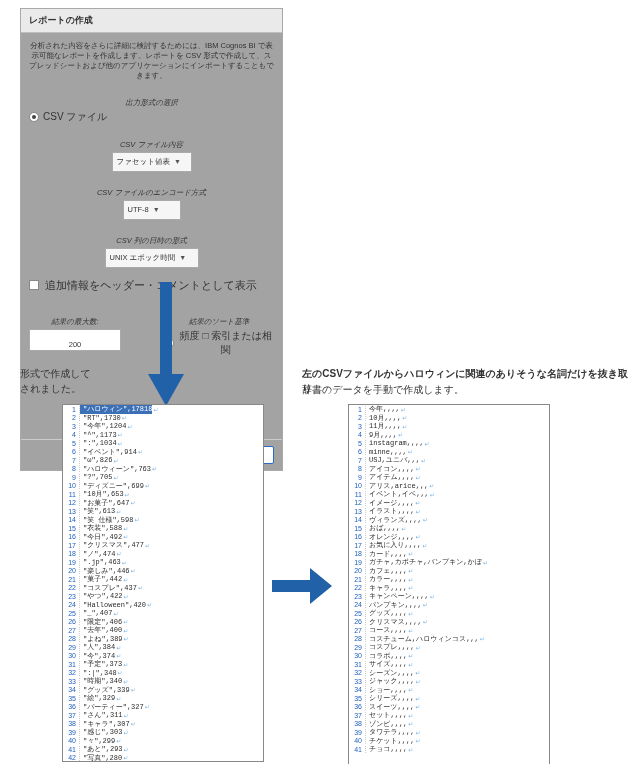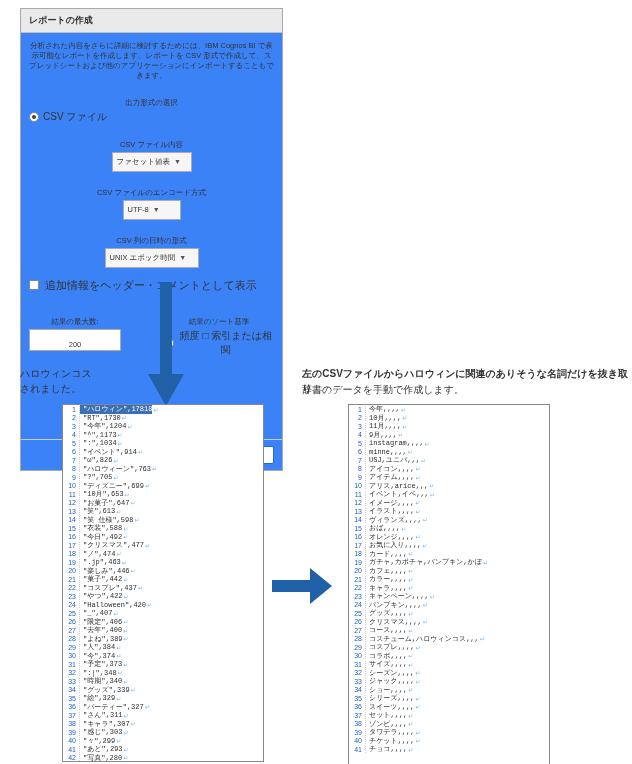--- a/index.html
+++ b/index.html
@@ -14,21 +14,21 @@
     color: #333;
     position: relative;
     overflow: hidden;
   }
   .dialog {
     position: absolute;
     left: 20px;
     top: 8px;
     width: 263px;
     border: 1px solid #a9a9a9;
-    background: #3b82f6;
+    background: #a3a3a3;
   }
   .dialog-title {
     background: #eaeaea;
     font-size: 9px;
     font-weight: bold;
     padding: 5px 8px;
     border-bottom: 1px solid #bfbfbf;
   }
   .dialog-body {
     padding: 8px;
@@ -36,20 +36,21 @@
   }
   .desc {
     font-size: 7.5px;
     line-height: 1.35;
     margin-bottom: 8px;
   }
   .section-label {
     font-size: 7.5px;
     margin-top: 16px;
     margin-bottom: 2px;
+    font-style: italic;
   }
   .radio-row {
     display: flex;
     align-items: center;
     gap: 4px;
     font-size: 10px;
     margin-bottom: 4px;
   }
   .radio {
     width: 10px; height: 10px;
@@ -222,21 +223,21 @@
 
 <svg class="arrow" style="left:148px;top:282px" width="36" height="124" viewBox="0 0 36 124">
   <path d="M12 0 H24 V92 H36 L18 124 L0 92 H12 Z"></path>
 </svg>
 
 <svg class="arrow" style="left:272px;top:568px" width="60" height="36" viewBox="0 0 60 36">
   <path d="M0 12 H38 V0 L60 18 L38 36 V24 H0 Z"></path>
 </svg>
 
 <div class="caption" style="left:20px;top:366px">
-  <span>ハロウィンコス</span><br>
+  <span>形式で作成して</span><br>
   <span>されました。</span>
 </div>
 <div class="caption bold" style="left:302px;top:366px;width:330px">左のCSVファイルからハロウィンに関連のありそうな名詞だけを抜き取り</div>
 <div class="caption" style="left:302px;top:382px">辞書のデータを手動で作成します。</div>
 
 <div class="listbox" id="left-list" style="left:62px;top:404px;height:358px">
     <div class="row">
       <span class="ln">1</span>
       <span class="txt" style="background: rgb(59, 111, 182); color: rgb(255, 255, 255);">"ハロウィン",17818</span>
       <span class="crlf">↵</span>

